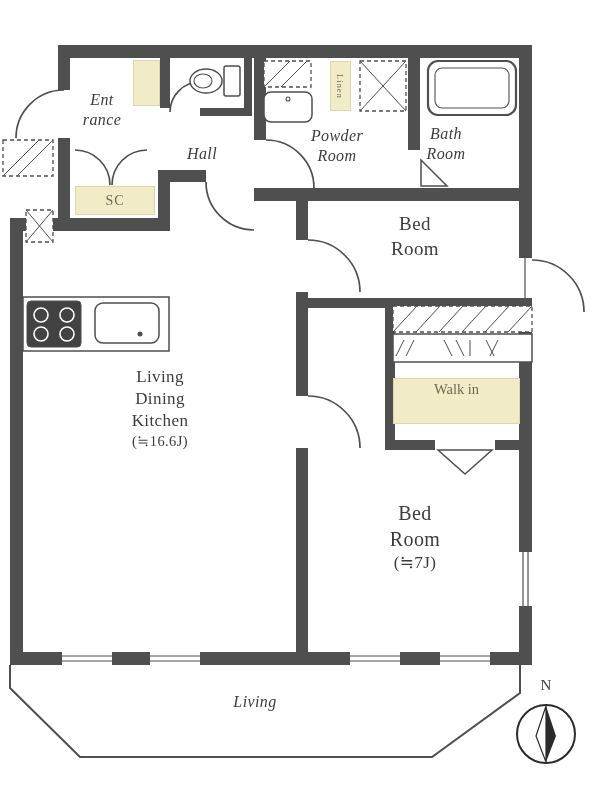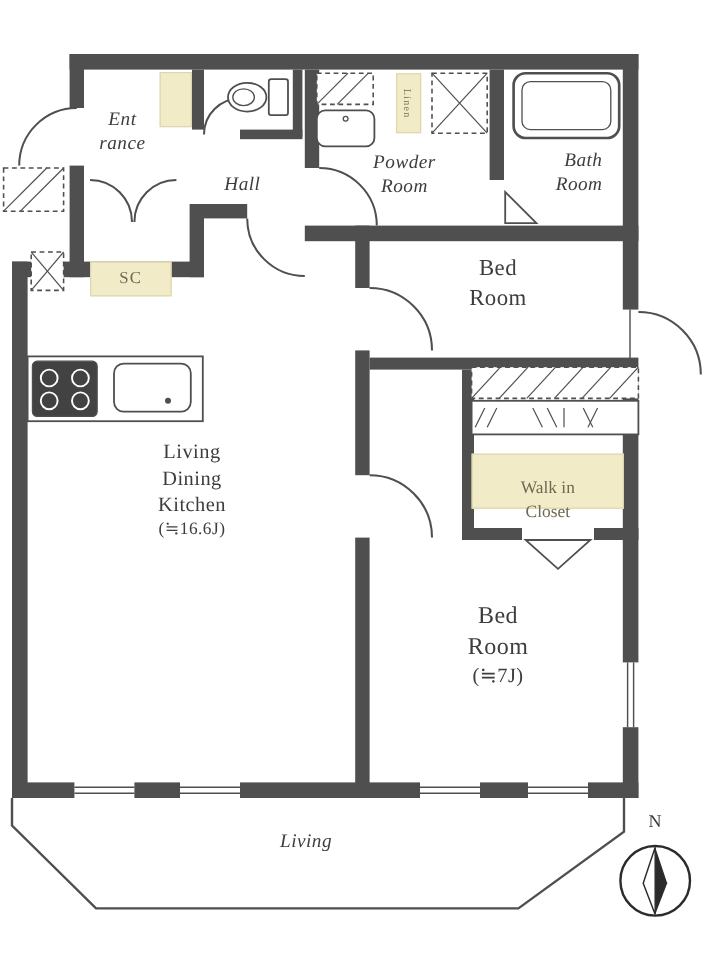--- a/index.html
+++ b/index.html
@@ -20,22 +20,22 @@
   .dark{fill:#424242;stroke:var(--line);stroke-width:1;}
   .burner{stroke:#ffffff;stroke-width:1.6;fill:none;}
   .label{position:absolute;text-align:center;color:var(--text);line-height:1.25;letter-spacing:.4px;}
   .s16{font-size:16px;font-style:italic;}
   .s19{font-size:19px;line-height:1.3;}
   .s20{font-size:20px;line-height:1.3;}
   .s21{font-size:17px;line-height:1.3;}
   .sub{font-size:.85em;}
   .creambox{position:absolute;background:var(--cream);border:1px solid #ddd7ad;box-sizing:border-box;
             color:var(--cream_text);text-align:center;}
-  #sc-box{left:75px;top:186px;width:68px;height:29px;font-size:14px;line-height:27px;letter-spacing:1px;margin-top:32px;}
-  #wic-box{left:393px;top:378px;width:127px;height:46px;font-size:14.5px;line-height:1.4;padding-top:18px;}
+  #sc-box{left:75px;top:186px;width:80px;height:29px;font-size:14px;line-height:27px;letter-spacing:1px;}
+  #wic-box{left:393px;top:378px;width:127px;height:46px;font-size:14.5px;line-height:1.4;padding-top:0;}
   #linen-box{left:330px;top:61px;width:21px;height:50px;font-size:8.5px;writing-mode:vertical-rl;
              line-height:21px;letter-spacing:1px;}
   #shoe-box{left:133px;top:60px;width:27px;height:46px;}
   #compass-n{left:530px;top:676px;width:32px;font-size:15px;}
 </style>
 </head>
 <body>
 
 <div id="plan">
 
@@ -195,38 +195,37 @@
 
   <div class="creambox" id="shoe-box"></div>
   <div class="creambox" id="sc-box">
     <span>SC</span>
   </div>
   <div class="creambox" id="linen-box">
     <span>Linen</span>
   </div>
   <div class="creambox" id="wic-box">
     <div>Walk in</div>
-    <div>Closet</div>
   </div>
 
   <div class="label s16" style="left:66px;top:90px;width:72px;">
     <div>Ent</div>
     <div>rance</div>
   </div>
 
   <div class="label s16" style="left:168px;top:144px;width:68px;">
     <div>Hall</div>
   </div>
 
   <div class="label s16" style="left:280px;top:126px;width:114px;">
     <div>Powder</div>
     <div>Room</div>
   </div>
 
-  <div class="label s16" style="left:414px;top:124px;width:88px;text-align:right;">
+  <div class="label s16" style="left:402px;top:124px;width:88px;">
     <div>Bath</div>
     <div>Room</div>
   </div>
 
   <div class="label s19" style="left:355px;top:212px;width:120px;">
     <div>Bed</div>
     <div>Room</div>
   </div>
 
   <div class="label s21" style="left:85px;top:366px;width:150px;">

